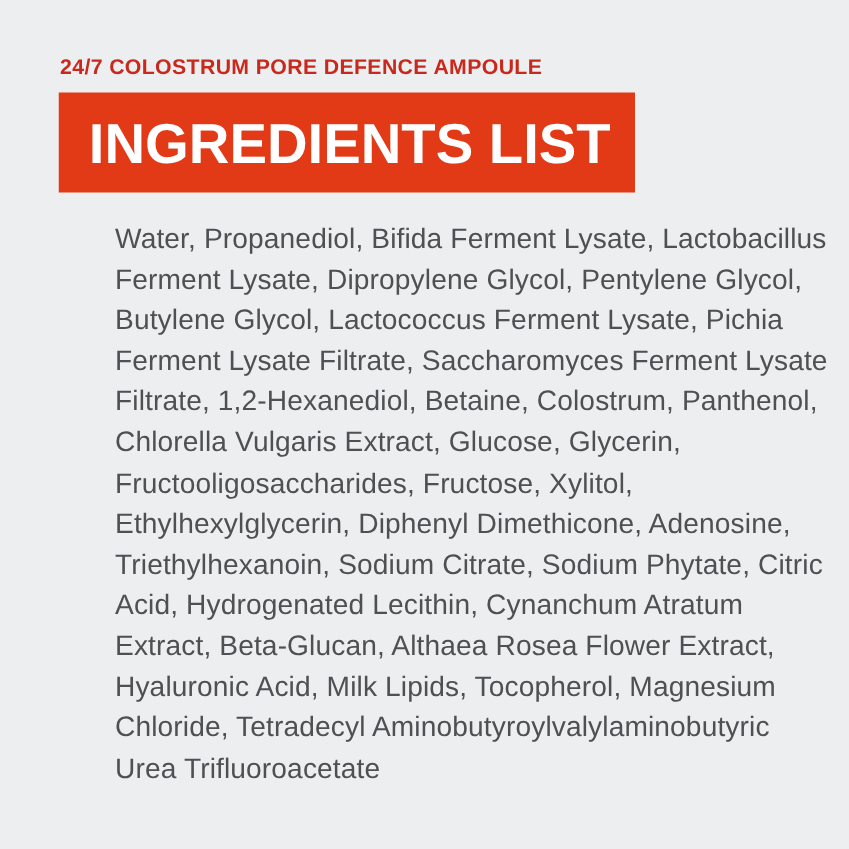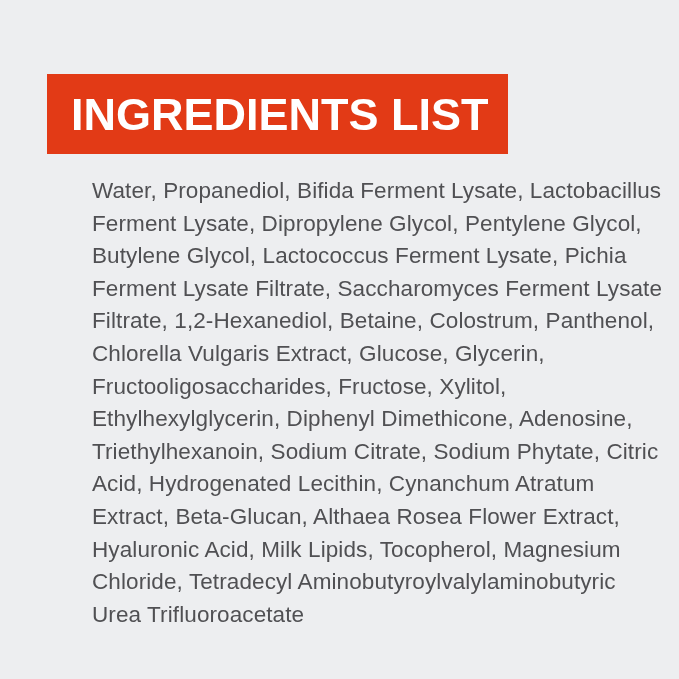--- a/index.html
+++ b/index.html
@@ -63,20 +63,21 @@
     color: var(--body-text);
     white-space: pre;
     margin-left: 44px;
   }
 </style>
 </head>
 <body>
 
 <div class="canvas">
 
+  <div class="product-name">24/7 COLOSTRUM PORE DEFENCE AMPOULE</div>
 
   <div class="title-banner">
     <span class="title-text">INGREDIENTS LIST</span>
   </div>
 
   <div class="ingredients-text">Water, Propanediol, Bifida Ferment Lysate, Lactobacillus
 Ferment Lysate, Dipropylene Glycol, Pentylene Glycol,
 Butylene Glycol, Lactococcus Ferment Lysate, Pichia
 Ferment Lysate Filtrate, Saccharomyces Ferment Lysate
 Filtrate, 1,2-Hexanediol, Betaine, Colostrum, Panthenol,

